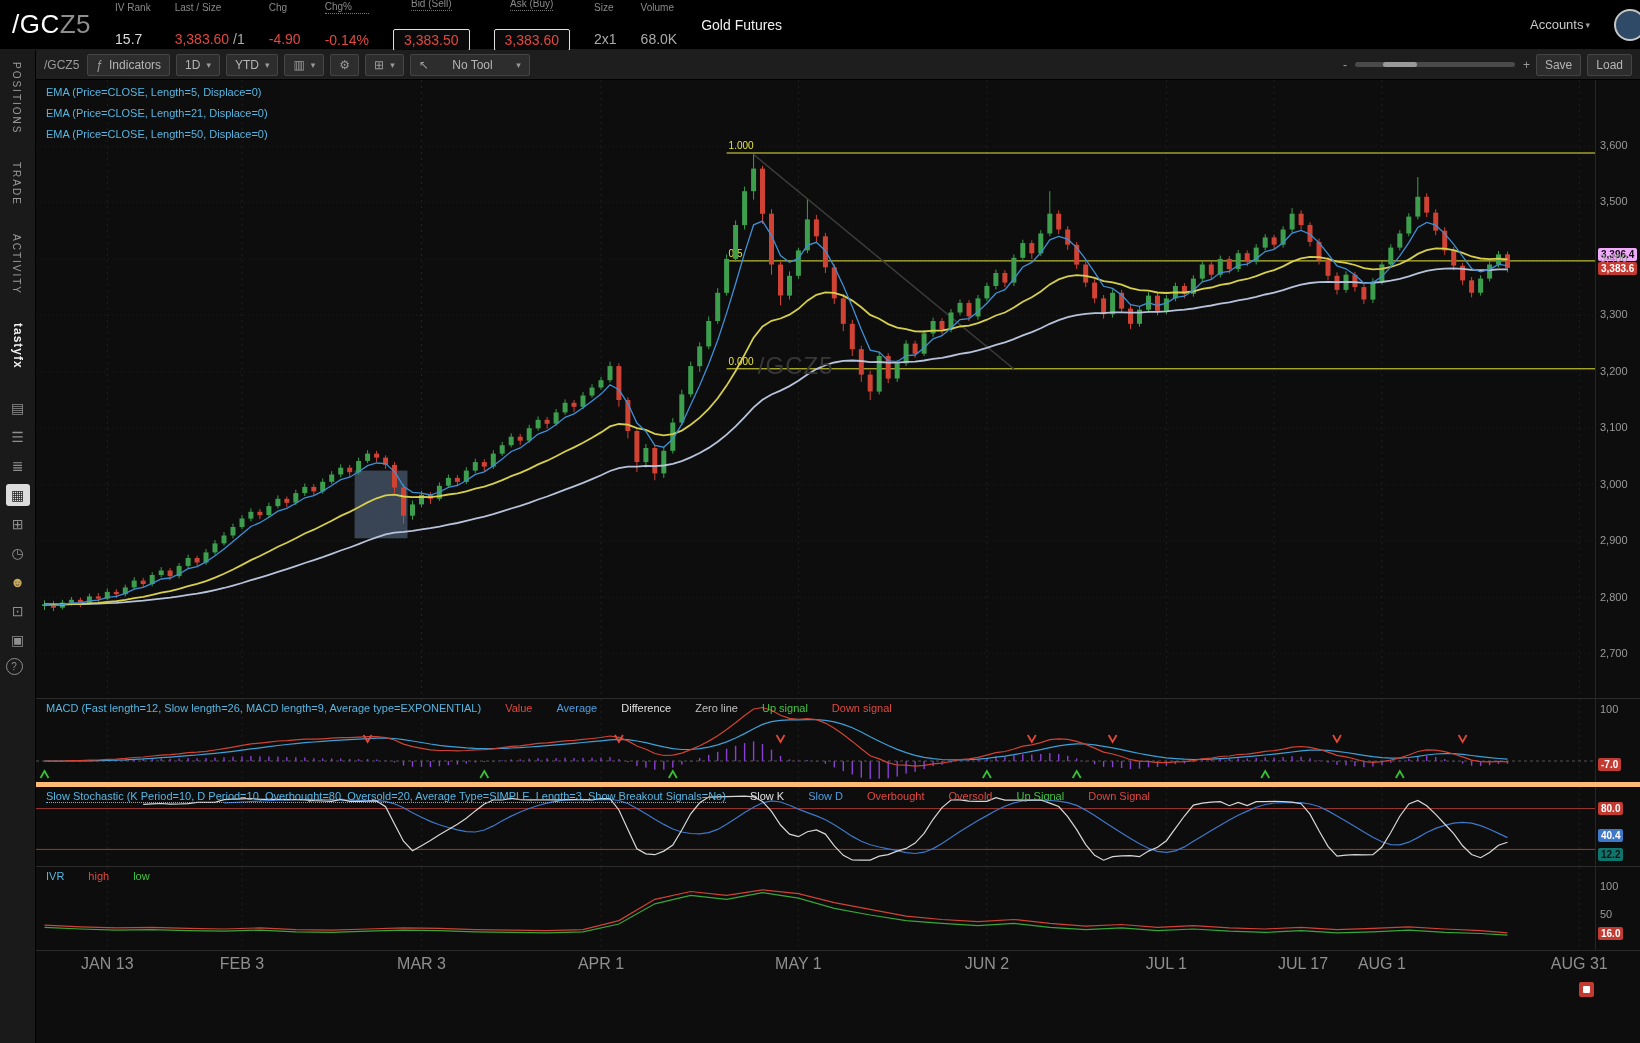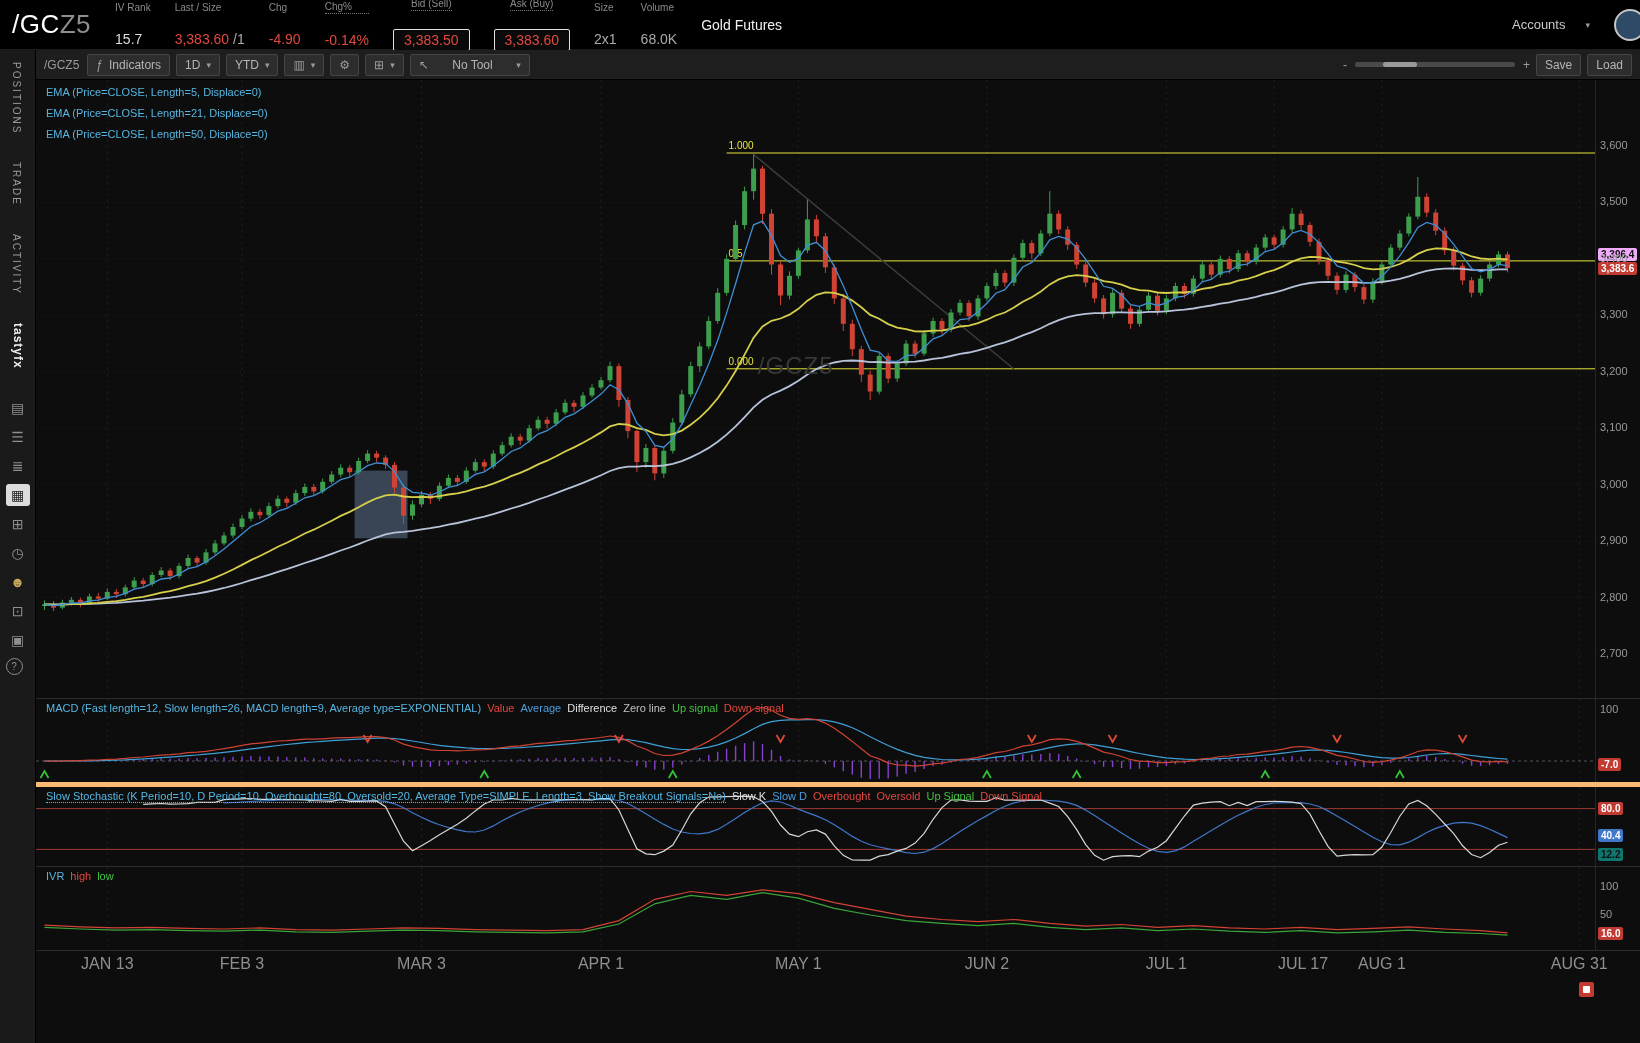--- a/index.html
+++ b/index.html
@@ -11,21 +11,21 @@
   .sym .sfx{color:#8f8f8f;}
   .fld{display:flex;flex-direction:column;justify-content:space-between;gap:18px;white-space:nowrap;}
   .fld.q{align-items:center;}
   .lbl{font-size:10px;color:#8a8a8a;}
   .u{border-bottom:1px dotted #777;padding-bottom:1px;}
   .val{font-size:14px;color:#ddd;}
   .red{color:#e14840;}
   .dim{color:#aaa;}
   .qbox{border:1px solid #e2e2e2;border-radius:2px;padding:2px 10px;font-size:14px;background:#0a0a0a;cursor:pointer;}
   .desc{font-size:14px;color:#f0f0f0;}
-  .accounts{margin-left:auto;display:flex;align-items:center;gap:20px;color:#c9c9c9;font-size:13px;cursor:pointer;}
+  .accounts{margin-left:auto;display:flex;align-items:center;gap:2px;color:#c9c9c9;font-size:13px;cursor:pointer;}
   .avatar{width:28px;height:28px;border-radius:50%;background:#2e4a66;border:2px solid #c5c5c5;margin-right:-18px;flex:none;}
   .caret{font-size:9px;color:#999;}
   
   .main{flex:1;display:flex;min-height:0;}
   .sidebar{width:36px;box-sizing:border-box;background:#1a1a1a;border-right:1px solid #000;display:flex;flex-direction:column;align-items:center;padding-top:12px;flex:none;}
   .vtab{writing-mode:vertical-rl;font-size:10px;letter-spacing:2px;color:#9a9a9a;margin-bottom:28px;cursor:pointer;}
   .vtab.brand{color:#f0f0f0;font-weight:bold;font-size:12px;letter-spacing:1px;}
   .sicon{width:24px;height:22px;display:flex;align-items:center;justify-content:center;color:#8f8f8f;font-size:14px;margin-bottom:7px;cursor:pointer;border-radius:3px;}
   .sicon.active{background:#dcdcdc;color:#222;}
   .sicon.circle{border:1px solid #8f8f8f;border-radius:50%;width:15px;height:15px;font-size:10px;margin-top:4px;}
@@ -50,21 +50,21 @@
   .pplot{position:absolute;left:0;top:0;right:44px;bottom:0;}
   .paxis{position:absolute;right:0;top:0;width:44px;bottom:0;border-left:1px solid #262626;font-size:11px;color:#9a9a9a;}
   .axlab{position:absolute;left:4px;}
   .badge{position:absolute;left:2px;font-size:10px;line-height:13px;padding:0 3px;border-radius:2px;font-weight:bold;white-space:nowrap;}
   .b-yellow{background:#f0abfc;color:#111;}
   .b-red{background:#c23b33;color:#fff;}
   .b-blue{background:#3f78c8;color:#fff;}
   .b-gray{background:#0f766e;color:#111;}
   .legend{position:absolute;top:6px;left:10px;z-index:3;font-size:11px;}
   .legend-line{color:#56b6e2;margin-bottom:9px;cursor:pointer;white-space:nowrap;}
-  .sublegend{position:absolute;top:3px;left:10px;z-index:3;font-size:11px;display:flex;gap:6px;white-space:nowrap;align-items:baseline;}
+  .sublegend{position:absolute;top:3px;left:10px;z-index:3;font-size:11px;display:flex;gap:24px;white-space:nowrap;align-items:baseline;}
   .t-cyan{color:#56b6e2;}.t-red{color:#e14840;}.t-blue{color:#4d9ee0;}.t-white{color:#e0e0e0;}
   .t-gray{color:#c0c0c0;}.t-green{color:#43c243;}
   .udot{border-bottom:1px dotted #56b6e2;}
   .watermark{position:absolute;left:45%;top:44%;font-size:24px;color:#383838;letter-spacing:1px;z-index:1;}
   .ttick{position:absolute;top:4px;transform:translateX(-50%);white-space:nowrap;}
   .strip-icon{position:absolute;right:46px;top:10px;width:15px;height:15px;background:#c23b33;border-radius:2px;display:flex;align-items:center;justify-content:center;cursor:pointer;}
   .strip-icon span{width:7px;height:7px;background:#fff;display:block;border-radius:1px;}
   svg{display:block;}
 </style>
 </head>

